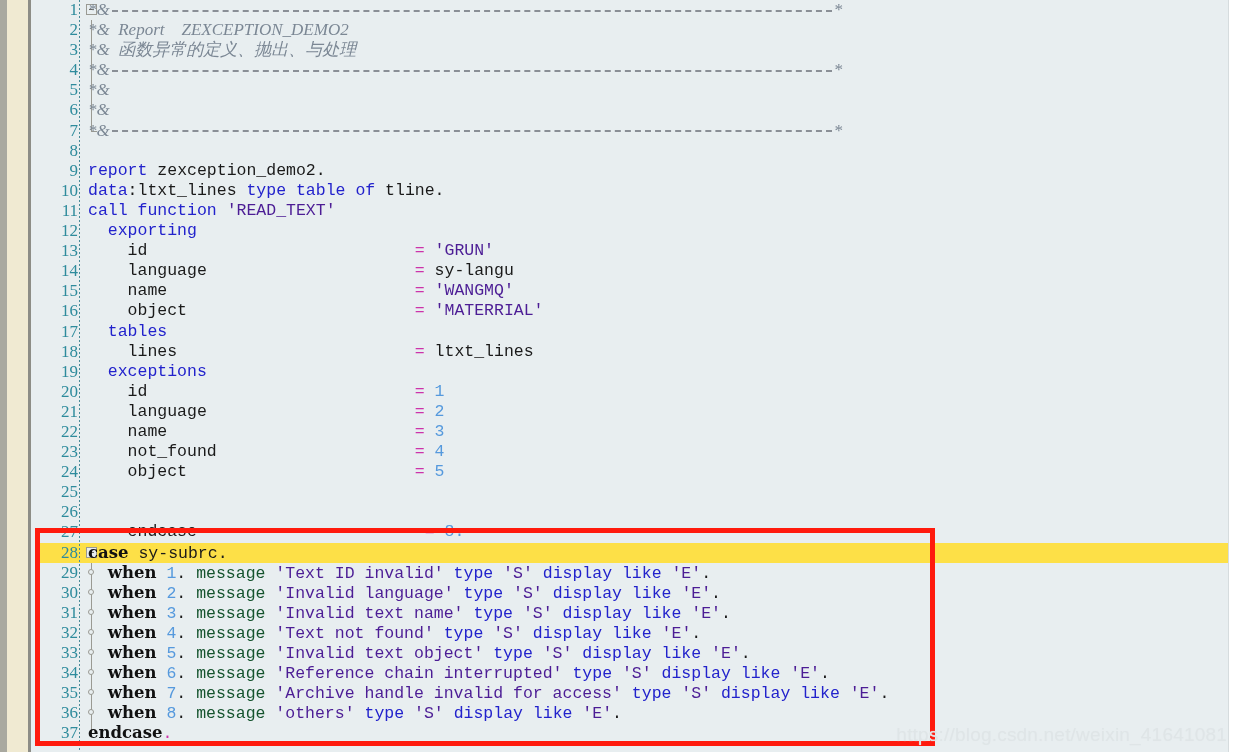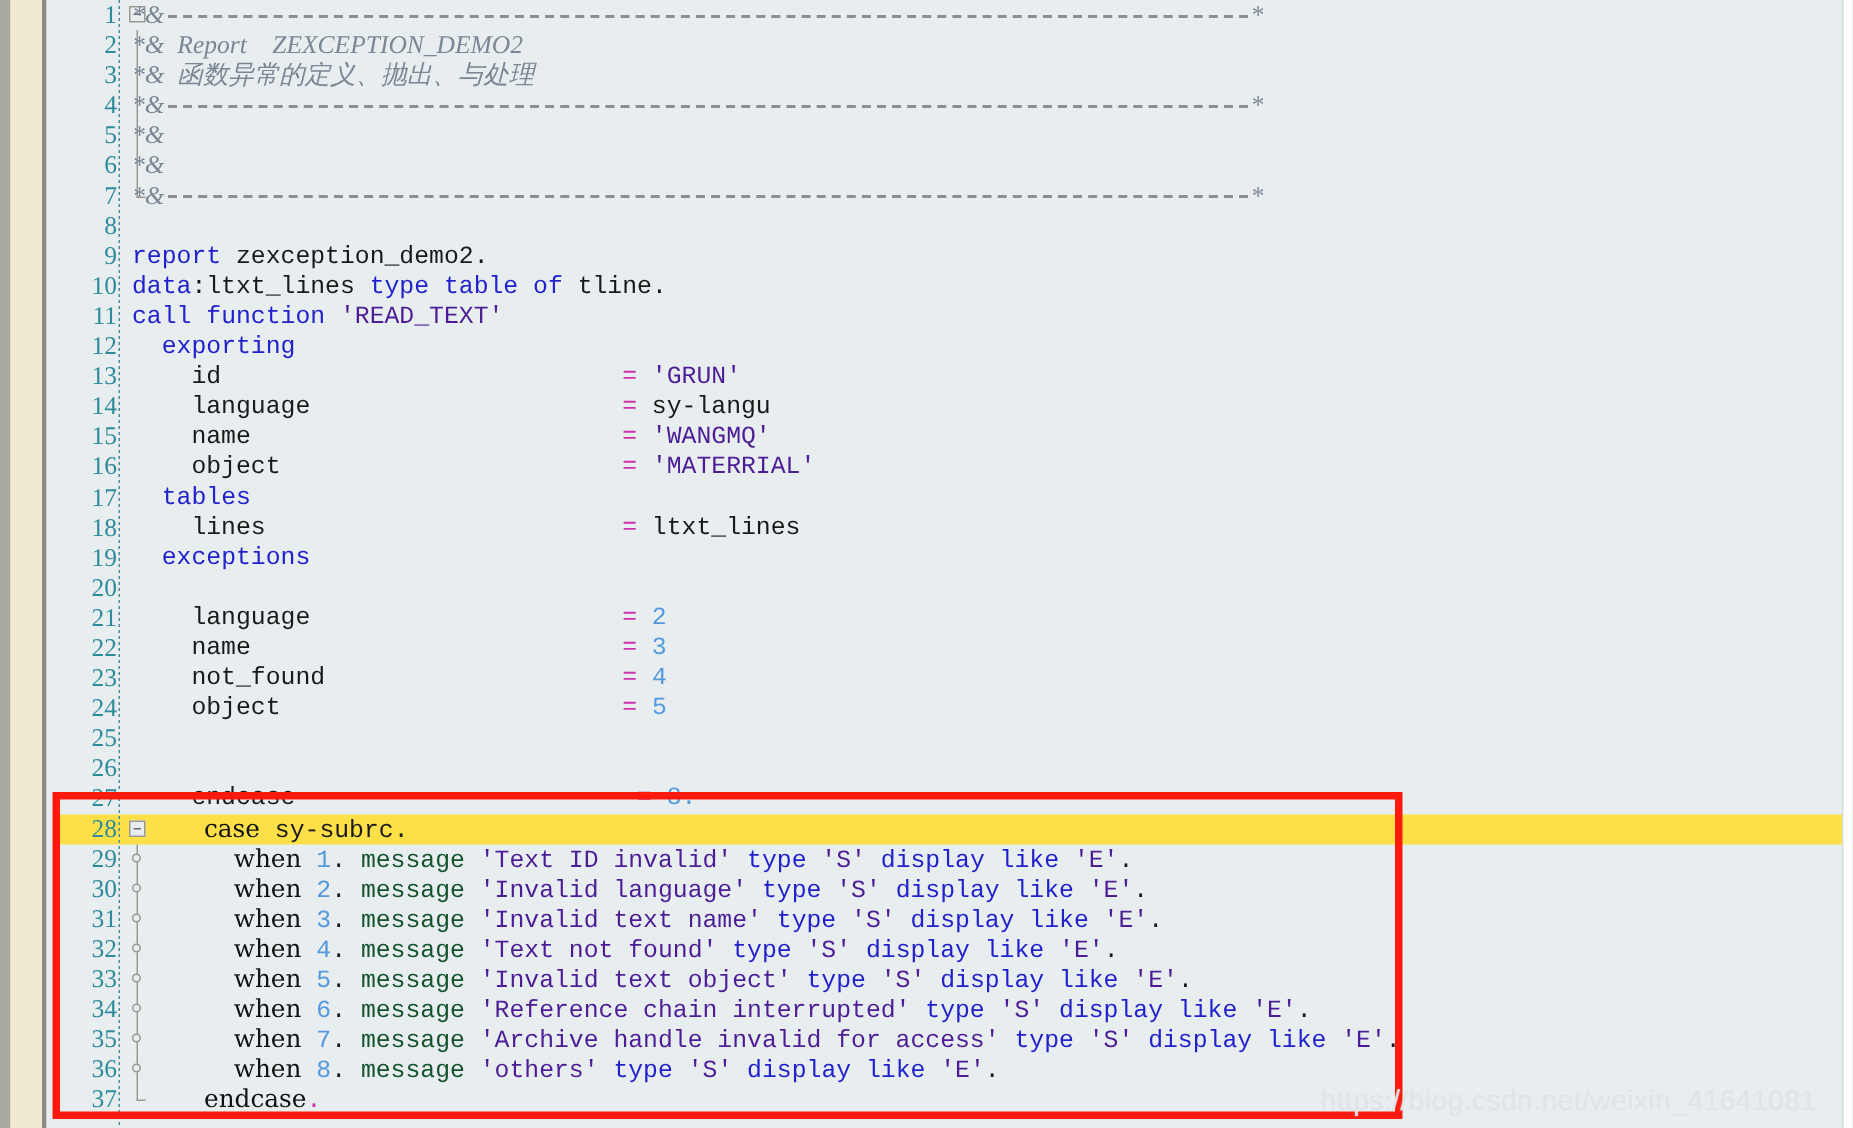--- a/index.html
+++ b/index.html
@@ -132,21 +132,21 @@
 
   .code {
     position: absolute;
     left: 52px; top: 0;
     white-space: pre;
   }
 
   
   .cmt     { color: #7b8794; font-style: italic; font-family: "Liberation Serif", serif; font-size: 17px; }
   .kw      { color: #2222cc; }
-  .kwb     { color: #111111; font-weight: normal; font-family: "DejaVu Serif", serif; margin-left: 48px; }
+  .kwb     { color: #111111; font-weight: bold; font-family: "DejaVu Serif", serif; }
   .plain   { color: #1a1a1a; }
   .str     { color: #4c1d95; }
   .num     { color: #5599dd; }
   .eq      { color: #cc33aa; }
   .msg     { color: #14532d; }
 
   
   .cmt-rule {
     display: inline-block;
     vertical-align: middle;
@@ -163,21 +163,21 @@
     width: 900px;
     height: 218px;
     border: 5px solid #ff1a0d;
     pointer-events: none;
     z-index: 40;
   }
 
   
   .watermark {
     position: absolute;
-    right: 24px;
+    right: 8px;
     bottom: 6px;
     color: #dfe5e7;
     font-family: "Liberation Sans", sans-serif;
     font-size: 19px;
     letter-spacing: 0.2px;
     z-index: 50;
     text-shadow: 0 0 1px #e3e9eb;
   }
 </style>
 </head>
@@ -203,21 +203,21 @@
       <div class="line"><span class="lineno">10</span><span class="code"><span class="kw">data</span><span class="plain">:ltxt_lines </span><span class="kw">type</span><span class="plain"> </span><span class="kw">table</span><span class="plain"> </span><span class="kw">of</span><span class="plain"> tline.</span></span></div>
       <div class="line"><span class="lineno">11</span><span class="code"><span class="kw">call</span><span class="plain"> </span><span class="kw">function</span><span class="plain"> </span><span class="str">'READ_TEXT'</span></span></div>
       <div class="line"><span class="lineno">12</span><span class="code"><span class="plain">  </span><span class="kw">exporting</span></span></div>
       <div class="line"><span class="lineno">13</span><span class="code"><span class="plain">    id</span><span class="plain">                           </span><span class="eq">=</span><span class="plain"> </span><span class="str">'GRUN'</span></span></div>
       <div class="line"><span class="lineno">14</span><span class="code"><span class="plain">    language</span><span class="plain">                     </span><span class="eq">=</span><span class="plain"> </span><span class="plain">sy-langu</span></span></div>
       <div class="line"><span class="lineno">15</span><span class="code"><span class="plain">    name</span><span class="plain">                         </span><span class="eq">=</span><span class="plain"> </span><span class="str">'WANGMQ'</span></span></div>
       <div class="line"><span class="lineno">16</span><span class="code"><span class="plain">    object</span><span class="plain">                       </span><span class="eq">=</span><span class="plain"> </span><span class="str">'MATERRIAL'</span></span></div>
       <div class="line"><span class="lineno">17</span><span class="code"><span class="plain">  </span><span class="kw">tables</span></span></div>
       <div class="line"><span class="lineno">18</span><span class="code"><span class="plain">    lines</span><span class="plain">                        </span><span class="eq">=</span><span class="plain"> </span><span class="plain">ltxt_lines</span></span></div>
       <div class="line"><span class="lineno">19</span><span class="code"><span class="plain">  </span><span class="kw">exceptions</span></span></div>
-      <div class="line"><span class="lineno">20</span></div>
+      <div class="line"><span class="lineno">20</span><span class="code"><span class="plain">    id</span><span class="plain">                           </span><span class="eq">=</span><span class="plain"> </span><span class="num">1</span></span></div>
       <div class="line"><span class="lineno">21</span><span class="code"><span class="plain">    language</span><span class="plain">                     </span><span class="eq">=</span><span class="plain"> </span><span class="num">2</span></span></div>
       <div class="line"><span class="lineno">22</span><span class="code"><span class="plain">    name</span><span class="plain">                         </span><span class="eq">=</span><span class="plain"> </span><span class="num">3</span></span></div>
       <div class="line"><span class="lineno">23</span><span class="code"><span class="plain">    not_found</span><span class="plain">                    </span><span class="eq">=</span><span class="plain"> </span><span class="num">4</span></span></div>
       <div class="line"><span class="lineno">24</span><span class="code"><span class="plain">    object</span><span class="plain">                       </span><span class="eq">=</span><span class="plain"> </span><span class="num">5</span></span></div>
       <div class="line"><span class="lineno">25</span></div>
       <div class="line"><span class="lineno">26</span></div>
       <div class="line"><span class="lineno">27</span><span class="code"><span class="plain">    endcase</span><span class="plain">                       </span><span class="eq">=</span><span class="plain"> </span><span class="num">8.</span></span></div>
       <div class="line hl"><span class="lineno">28</span><span class="fold"><span class="fold-box"></span></span><span class="code"><span class="kwb">case</span><span class="plain"> sy-subrc.</span></span></div>
       <div class="line"><span class="lineno">29</span><span class="fold"><span class="fold-line"></span><span class="fold-dot"></span></span><span class="code"><span class="plain">  </span><span class="kwb">when</span><span class="plain"> </span><span class="num">1</span><span class="plain">. </span><span class="msg">message</span><span class="plain"> </span><span class="str">'Text ID invalid'</span><span class="plain"> </span><span class="kw">type</span><span class="plain"> </span><span class="str">'S'</span><span class="plain"> </span><span class="kw">display like</span><span class="plain"> </span><span class="str">'E'</span><span class="plain">.</span></span></div>
       <div class="line"><span class="lineno">30</span><span class="fold"><span class="fold-line"></span><span class="fold-dot"></span></span><span class="code"><span class="plain">  </span><span class="kwb">when</span><span class="plain"> </span><span class="num">2</span><span class="plain">. </span><span class="msg">message</span><span class="plain"> </span><span class="str">'Invalid language'</span><span class="plain"> </span><span class="kw">type</span><span class="plain"> </span><span class="str">'S'</span><span class="plain"> </span><span class="kw">display like</span><span class="plain"> </span><span class="str">'E'</span><span class="plain">.</span></span></div>

